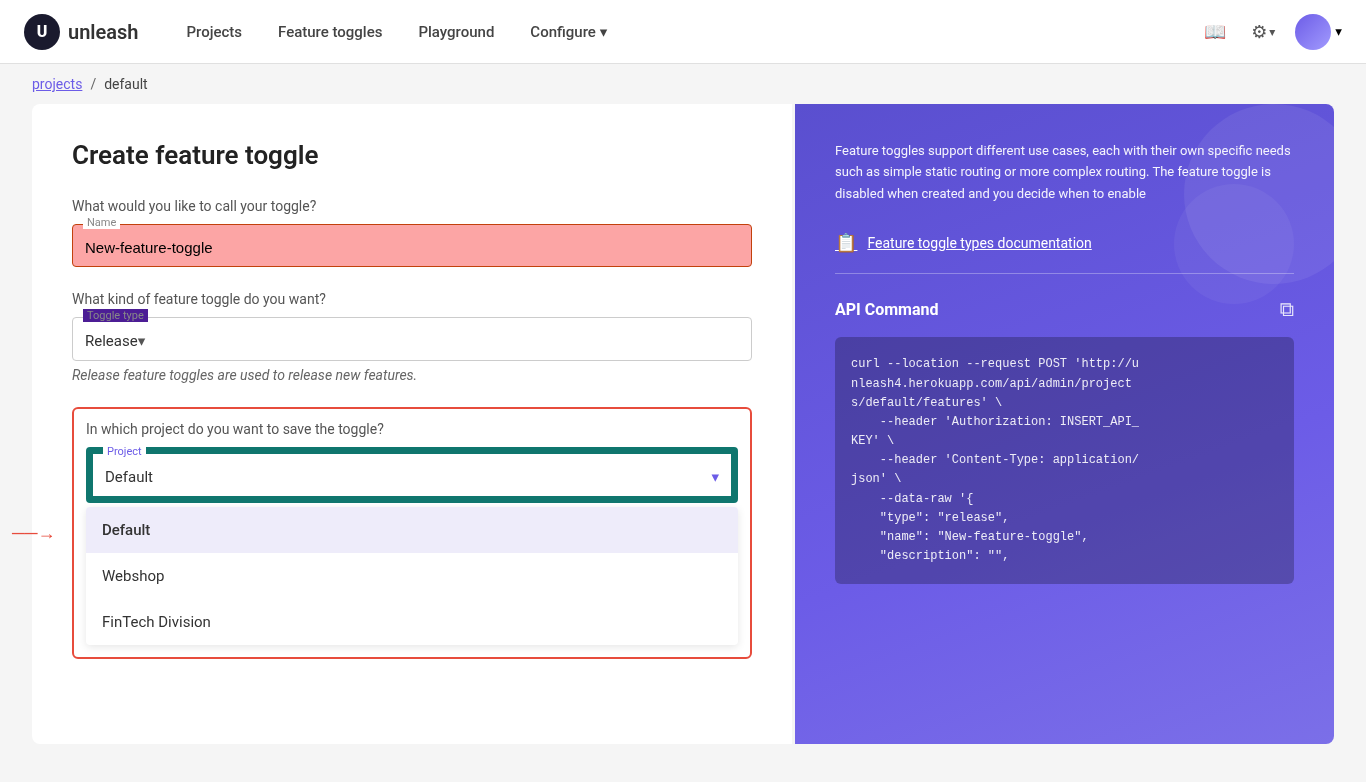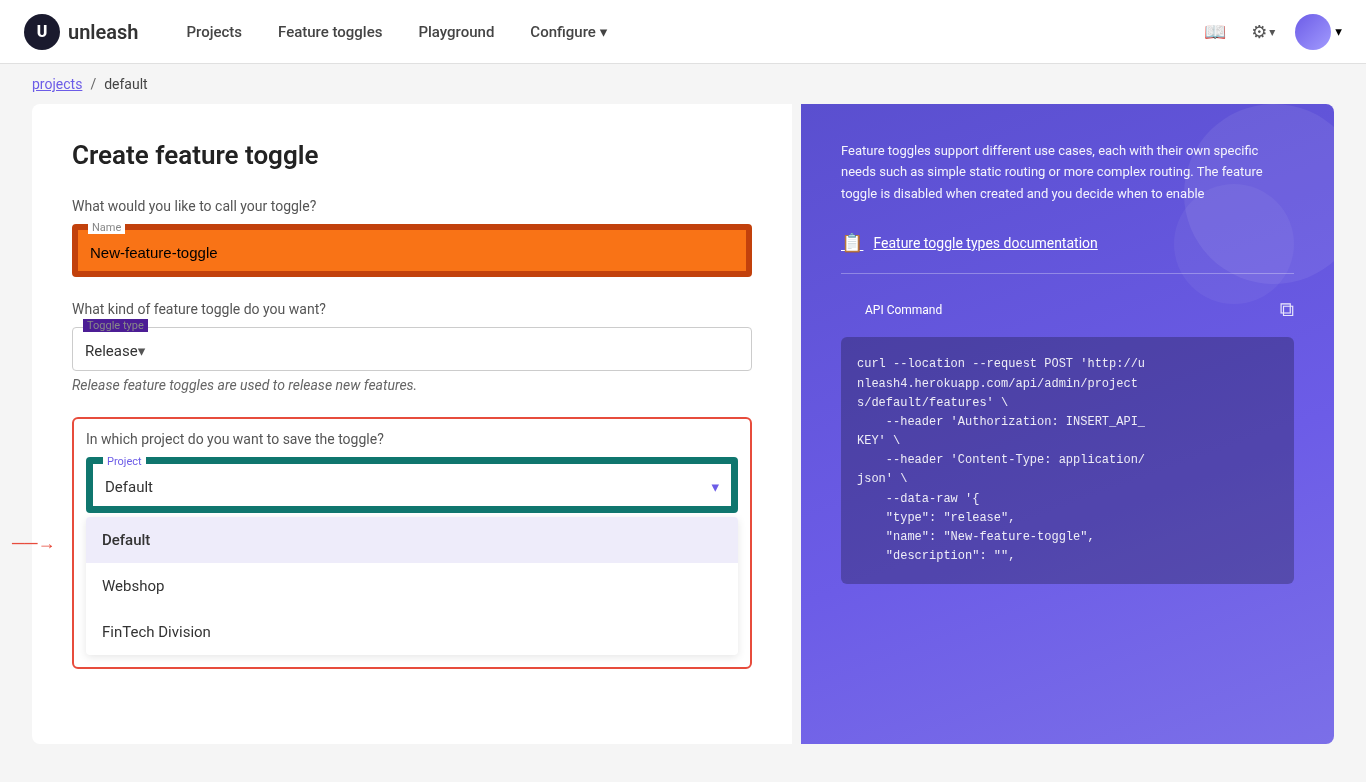--- a/index.html
+++ b/index.html
@@ -57,41 +57,41 @@
     }
     .breadcrumb { display: flex; align-items: center; gap: 8px; font-size: 14px; }
     .breadcrumb a { color: #6c5ce7; text-decoration: underline; }
     .breadcrumb .sep { color: #666; }
     .breadcrumb .current { color: #444; }
 
     
     .main-content {
       padding: 0 32px 32px;
       display: flex;
-      gap: 9px;
+      gap: 3px;
     }
 
     
     .form-card {
       background: #fff;
       border-radius: 8px 0 0 8px;
       padding: 36px 40px;
       flex: 0 0 760px;
       min-height: 640px;
       position: relative;
     }
     .form-card h1 { font-size: 26px; font-weight: 600; margin-bottom: 28px; color: #222; }
     .form-label { font-size: 14px; color: #555; margin-bottom: 10px; display: block; }
 
     .input-group { margin-bottom: 24px; }
     .input-wrapper {
       position: relative;
-      border: 6px solid #c2410c;
-      border-radius: 4px;
-      background: #f97316;
+      border: 1px solid #c2410c;
+      border-radius: 4px;
+      background: #fca5a5;
     }
     .input-wrapper .field-label {
       position: absolute; top: -9px; left: 10px;
       background: #fff; padding: 0 4px;
       font-size: 11px; color: #888;
     }
     .input-wrapper input {
       width: 100%; border: none; outline: none;
       padding: 14px 12px 10px; font-size: 15px; background: transparent;
       border-radius: 4px;
@@ -208,21 +208,21 @@
       border: none;
       border-top: 1px solid rgba(255,255,255,0.3);
       margin: 20px 0 24px;
     }
     .api-header {
       display: flex;
       align-items: center;
       justify-content: space-between;
       margin-bottom: 16px;
     }
-    .api-title { font-size: 12px; font-weight: 400; color: #fff; margin-left: 24px; }
+    .api-title { font-size: 16px; font-weight: 700; color: #fff; }
     .copy-btn {
       background: none; border: none; cursor: pointer; color: rgba(255,255,255,0.85);
       font-size: 20px;
     }
     .code-block {
       background: rgba(0,0,0,0.25);
       border-radius: 6px;
       padding: 18px 16px;
       font-family: 'Courier New', Courier, monospace;
       font-size: 12px;

